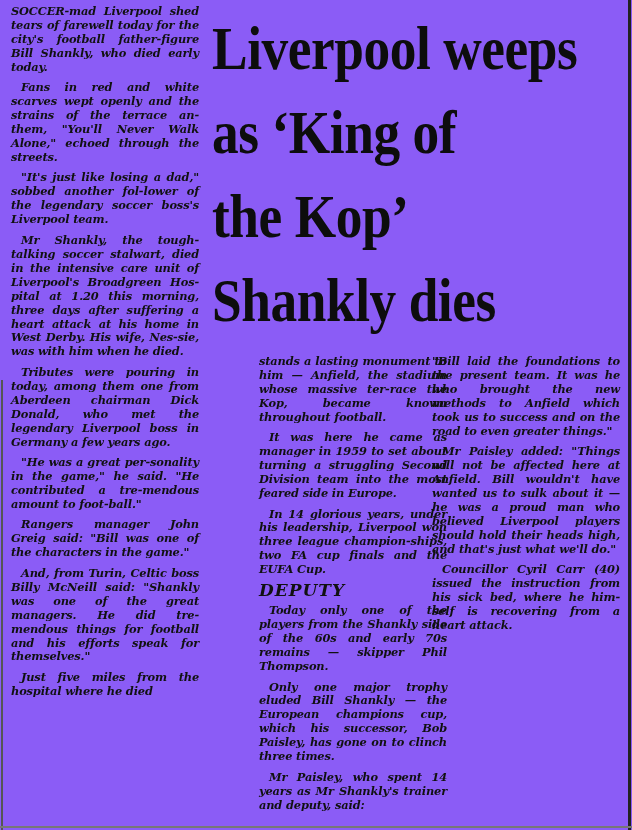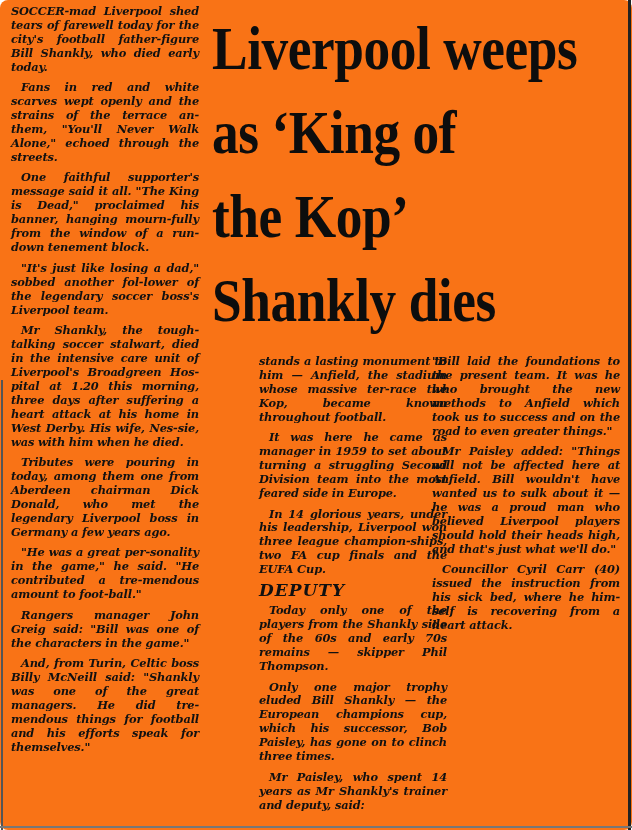--- a/index.html
+++ b/index.html
@@ -4,22 +4,21 @@
 <style>
   html, body { margin: 0; padding: 0; }
   body {
     width: 632px; height: 830px; overflow: hidden;
     background: #ffffff; color: #111111;
     font-family: "DejaVu Serif", "Liberation Serif", serif;
     position: relative;
   }
   .page {
     position: absolute; left: 0; top: 0; width: 632px; height: 830px;
-    background: #f97316;
-    border-radius: 8px;
+    background: #8b5cf6;
   }
   .edge-left { position: absolute; left: 1px; top: 380px; width: 2px; height: 450px; background: #555; }
   .edge-right { position: absolute; left: 628px; top: 0; width: 3px; height: 830px; background: #222; }
   .edge-bottom { position: absolute; left: 0; top: 826px; width: 632px; height: 2px; background: #777; }
 
   .col {
     position: absolute;
     font-size: 11.4px;
     line-height: 13.95px;
     font-weight: bold;
@@ -67,27 +66,27 @@
   <h1 class="headline" style="margin:0">
     <span>Liverpool weeps</span>
     <span>as ‘King of</span>
     <span>the Kop’</span>
     <span>Shankly dies</span>
   </h1>
 
   <div class="col col1">
     <p class="lead">SOCCER-mad Liverpool shed tears of farewell today for the city's football father-figure Bill Shankly, who died early today.</p>
     <p>Fans in red and white scarves wept openly and the strains of the terrace an-them, "You'll Never Walk Alone," echoed through the streets.</p>
-    <p>One faithful supporter's message said it all. "The King is Dead," proclaimed his banner, hanging mourn-fully from the window of a run-down tenement block.</p>
     <p>"It's just like losing a dad," sobbed another fol-lower of the legendary soccer boss's Liverpool team.</p>
     <p>Mr Shankly, the tough-talking soccer stalwart, died in the intensive care unit of Liverpool's Broadgreen Hos-pital at 1.20 this morning, three days after suffering a heart attack at his home in West Derby. His wife, Nes-sie, was with him when he died.</p>
     <p>Tributes were pouring in today, among them one from Aberdeen chairman Dick Donald, who met the legendary Liverpool boss in Germany a few years ago.</p>
     <p>"He was a great per-sonality in the game," he said. "He contributed a tre-mendous amount to foot-ball."</p>
     <p>Rangers manager John Greig said: "Bill was one of the characters in the game."</p>
     <p>And, from Turin, Celtic boss Billy McNeill said: "Shankly was one of the great managers. He did tre-mendous things for football and his efforts speak for themselves."</p>
+    <p>Just five miles from the hospital where he died</p>
   </div>
 
   <div class="col col2">
     <p class="lead">stands a lasting monument to him — Anfield, the stadium whose massive ter-race the Kop, became known throughout football.</p>
     <p>It was here he came as manager in 1959 to set about turning a struggling Second Division team into the most feared side in Europe.</p>
     <p>In 14 glorious years, under his leadership, Liverpool won three league champion-ships, two FA cup finals and the EUFA Cup.</p>
     <p class="subhead">DEPUTY</p>
     <p>Today only one of the players from the Shankly side of the 60s and early 70s remains — skipper Phil Thompson.</p>
     <p>Only one major trophy eluded Bill Shankly — the European champions cup, which his successor, Bob Paisley, has gone on to clinch three times.</p>
     <p>Mr Paisley, who spent 14 years as Mr Shankly's trainer and deputy, said:</p>

